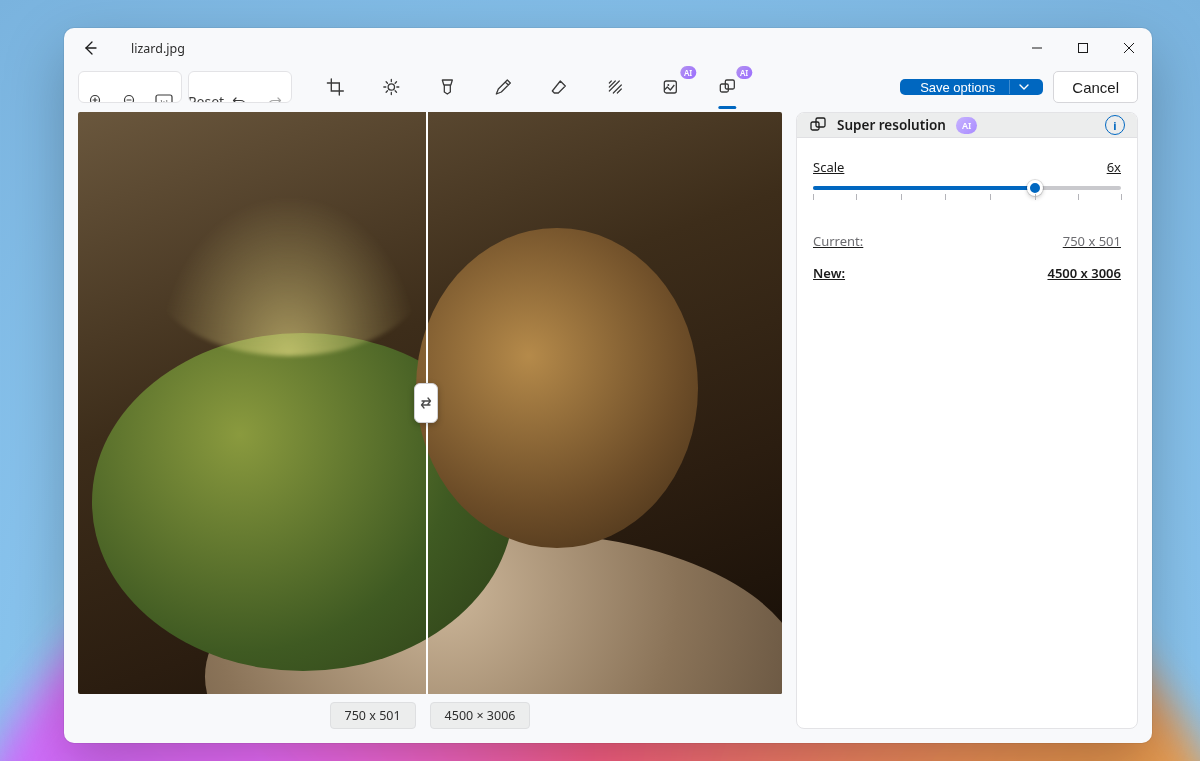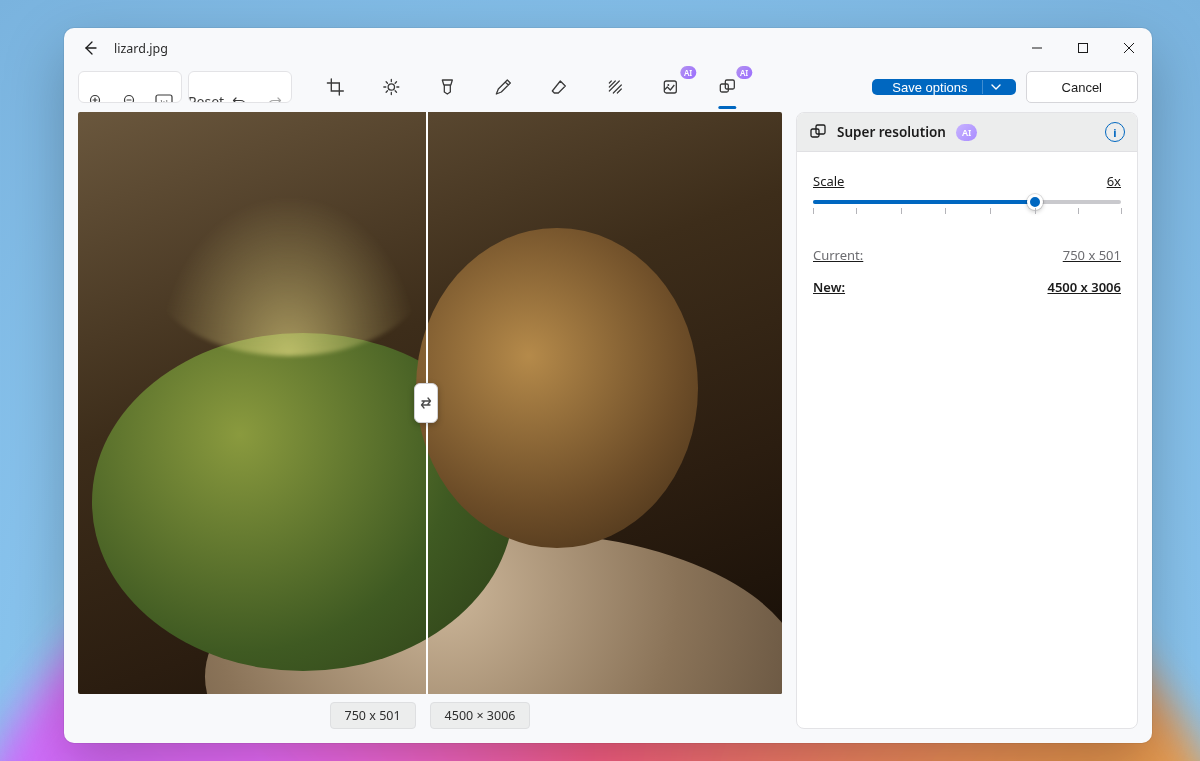--- a/index.html
+++ b/index.html
@@ -44,21 +44,21 @@
     height: 40px;
     display: flex;
     align-items: center;
     padding-left: 8px;
   }
   .back-btn {
     width: 36px; height: 32px;
     display: flex; align-items: center; justify-content: center;
     border-radius: 4px;
   }
-  .title-filename { margin-left: 6px; font-size: 12.5px; color: #2c2c2c; }
+  .title-filename { margin-left: 23px; font-size: 12.5px; color: #2c2c2c; }
   .win-controls { margin-left: auto; display: flex; }
   .win-btn { width: 46px; height: 40px; display:flex; align-items:center; justify-content:center; }
   
   .toolbar {
     height: 44px;
     display: flex;
     align-items: center;
     padding: 0 14px 6px 14px;
     gap: 6px;
   }
@@ -124,21 +124,21 @@
     overflow:hidden;
   }
   .save-btn .lbl{ padding:0 14px; }
   .save-btn .caret{
     width:28px; height:100%;
     display:flex;align-items:center;justify-content:center;
     border-left:1px solid rgba(255,255,255,0.25);
   }
   .cancel-btn{
     background:#fff; border:1px solid #d6d6da; border-radius:5px;
-    height:32px; padding:0 35px; font-size:13px; color:#1b1b1b;
+    height:32px; padding:0 18px; font-size:15px; color:#1b1b1b;
   }
   
   .main {
     flex:1;
     display:flex;
     gap:14px;
     padding: 0 14px 14px 14px;
     min-height:0;
     position:relative;
   }
@@ -195,21 +195,21 @@
     width:342px;
     background:#fff;
     border:1px solid #e3e3e6;
     border-radius:8px;
     display:flex; flex-direction:column;
     overflow:hidden;
   }
   .panel-header{
     background:#eceded;
     border-bottom:1px solid #e0e0e3;
-    padding:9px 12px;
+    padding:2px 12px;
     display:flex; align-items:center; gap:10px;justify-content:flex-end;
   }
   .panel-header .title{ font-weight:600; font-size:13.5px;}
   .panel-header .ai-pill{
     font-size:9px; font-weight:600;
     background:linear-gradient(135deg,#c7b3ff,#a98bff);
     color:#fff;
     border-radius:9px; padding:2px 6px;
   }
   .panel-header .info{

